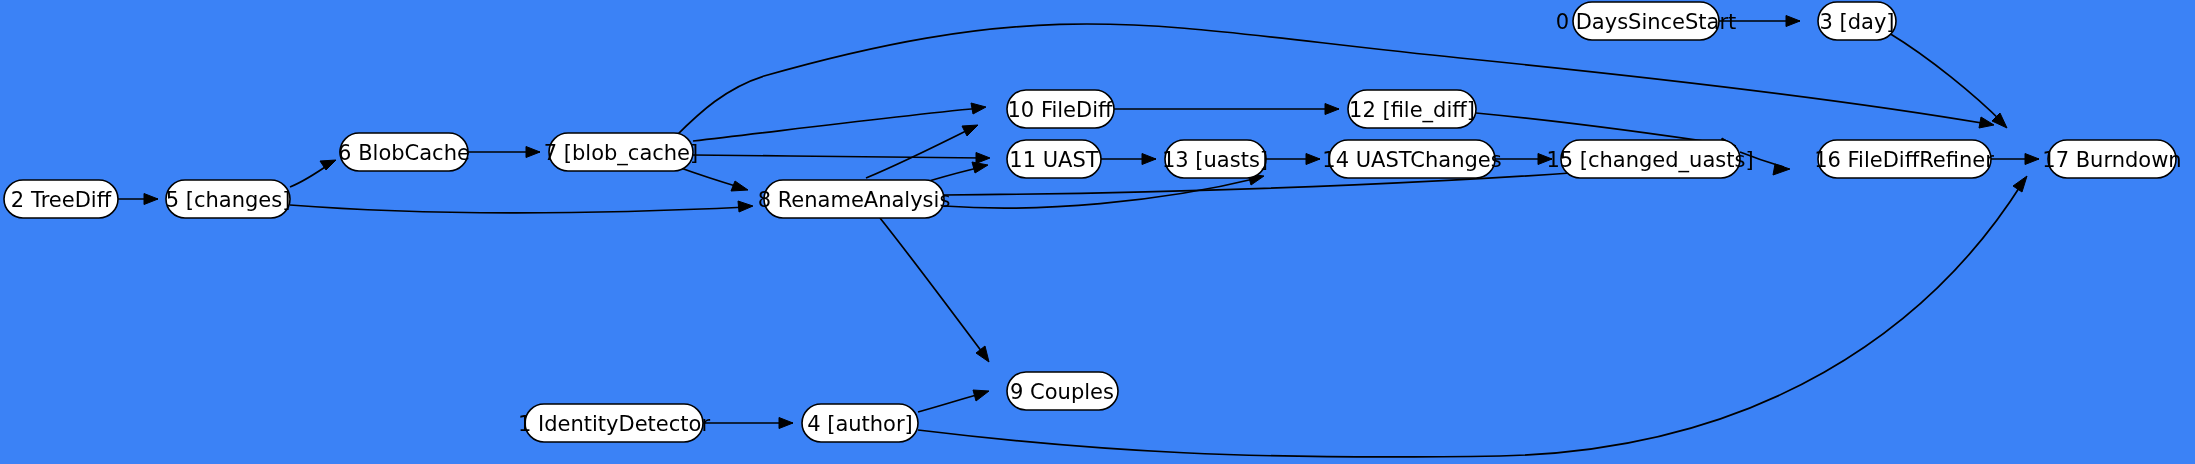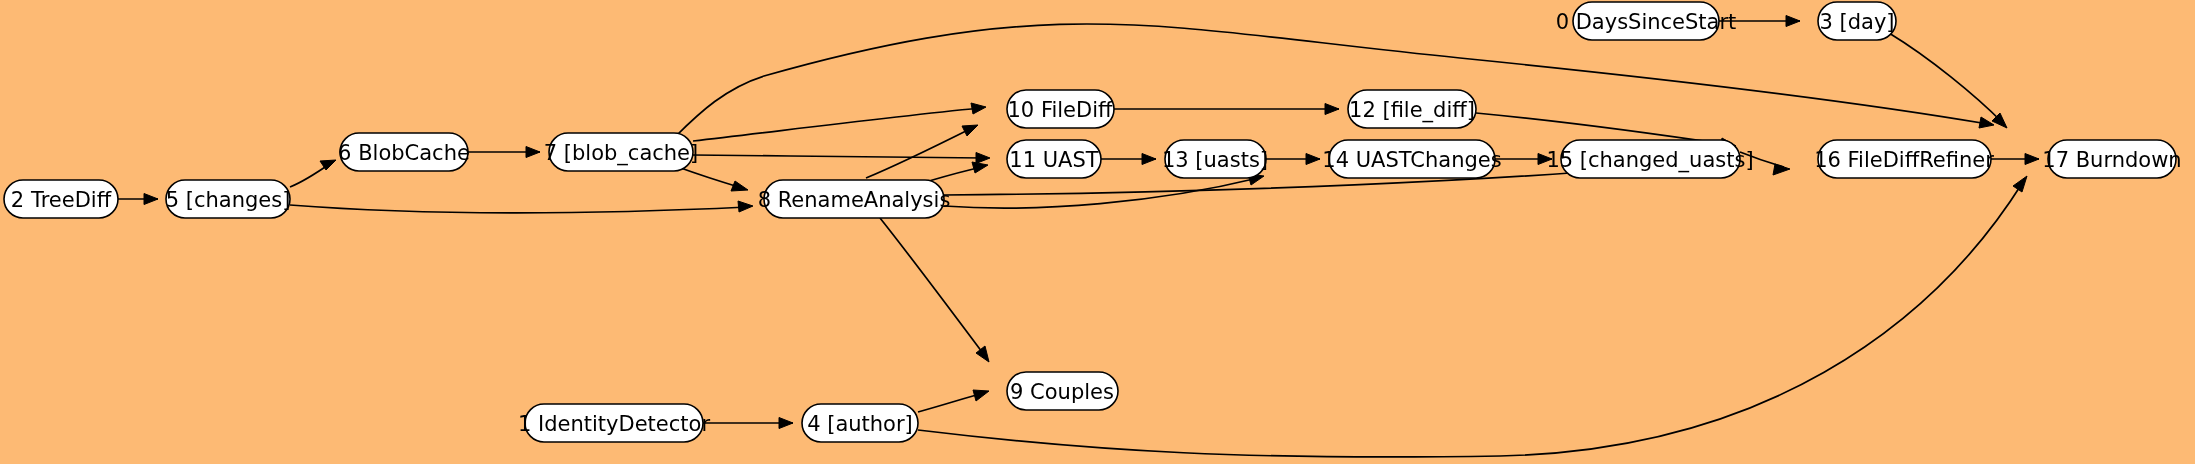--- a/index.html
+++ b/index.html
@@ -4,21 +4,21 @@
 <style>
   html, body {
     margin: 0;
     padding: 0;
     background: #ffffff;
   }
   #graph-root {
     position: relative;
     width: 2195px;
     height: 464px;
-    background: #fdba74;
+    background: #3b82f6;
     font-family: "DejaVu Sans", sans-serif;
     overflow: hidden;
   }
   svg#graph-canvas {
     display: block;
     width: 2195px;
     height: 464px;
   }
   .node-shape {
     fill: #ffffff;

